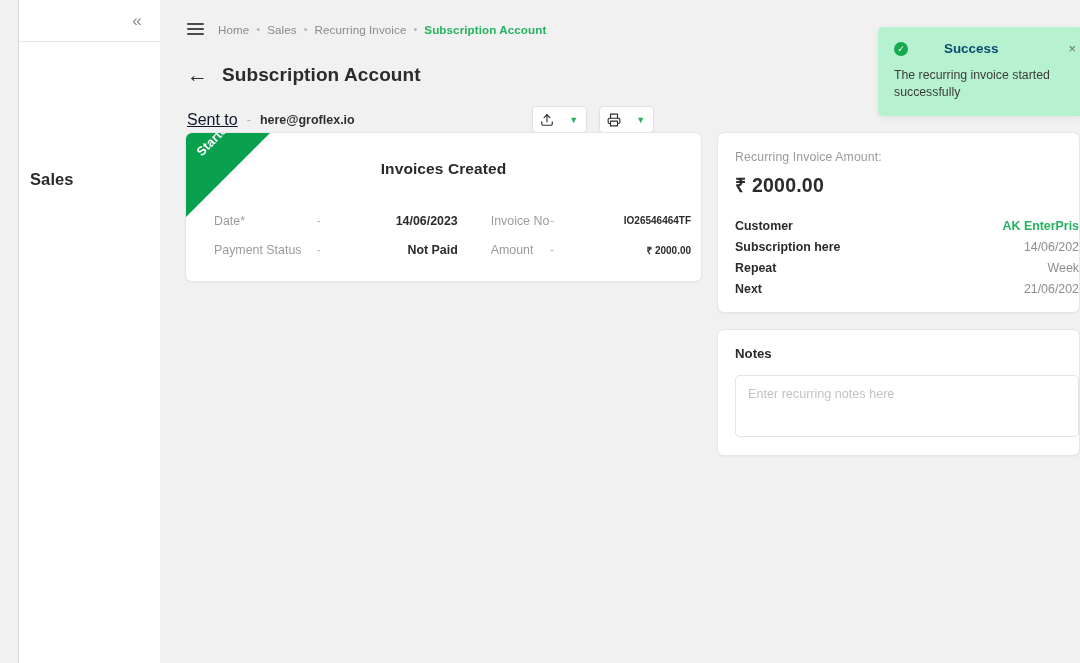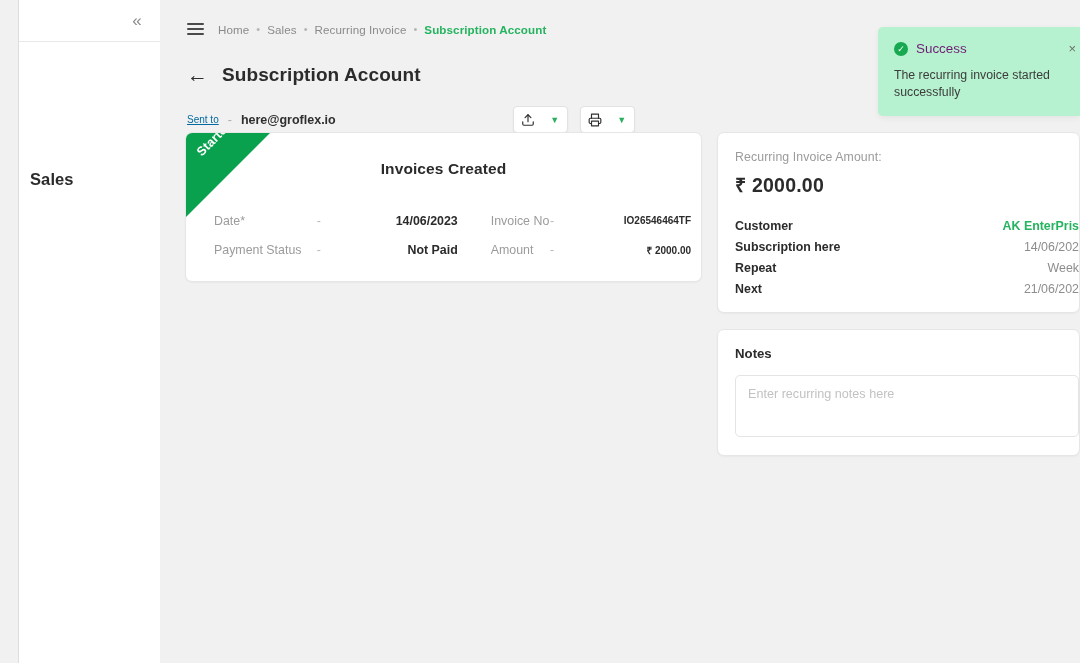--- a/index.html
+++ b/index.html
@@ -93,21 +93,21 @@
   .page-title {
     font-size: 19px; font-weight: 700; color: #2b2b2b; letter-spacing: .1px;
   }
 
   
   .subhead {
     display: flex; align-items: center;
     padding: 21px 0 0 27px;
     height: 46px;
   }
-  .sent-to-label { font-size: 10px; color: #0369a1; text-decoration: underline; }
+  .sent-to-label { font-size: 16px; color: #0f172a; text-decoration: underline; }
   .sent-to-dash { font-size: 12.5px; color: #adadad; margin: 0 9px; }
   .sent-to-value { font-size: 12.5px; color: #2f2f2f; font-weight: 600; }
 
   .actions { display: flex; gap: 12px; margin-left: 177px; }
   .split-btn {
     height: 27px;
     display: flex; align-items: center;
     background: #ffffff;
     border: 1px solid #e2e2e2;
     border-radius: 4px;
@@ -212,21 +212,21 @@
     padding: 14px 16px 15px 16px;
     box-shadow: 0 2px 6px rgba(0,0,0,.06);
   }
   .toast-head { display: flex; align-items: center; gap: 8px; }
   .toast-check {
     width: 14px; height: 14px; border-radius: 50%;
     background: #17a94f; color: #fff;
     font-size: 9px; line-height: 14px; text-align: center;
     flex: none;
   }
-  .toast-title { font-size: 13.4px; font-weight: 400; color: #701a75; }
+  .toast-title { font-size: 13.4px; font-weight: 700; color: #0c4a6e; margin-left: 28px; }
   .toast-close {
     position: absolute; right: 4px; top: 14px;
     font-size: 13px; color: #6f6f6f; cursor: pointer;
   }
   .toast-body {
     margin-top: 11px;
     font-size: 12.3px; color: #3c3c3c; line-height: 1.38;
     max-width: 160px;
   }
 </style>

